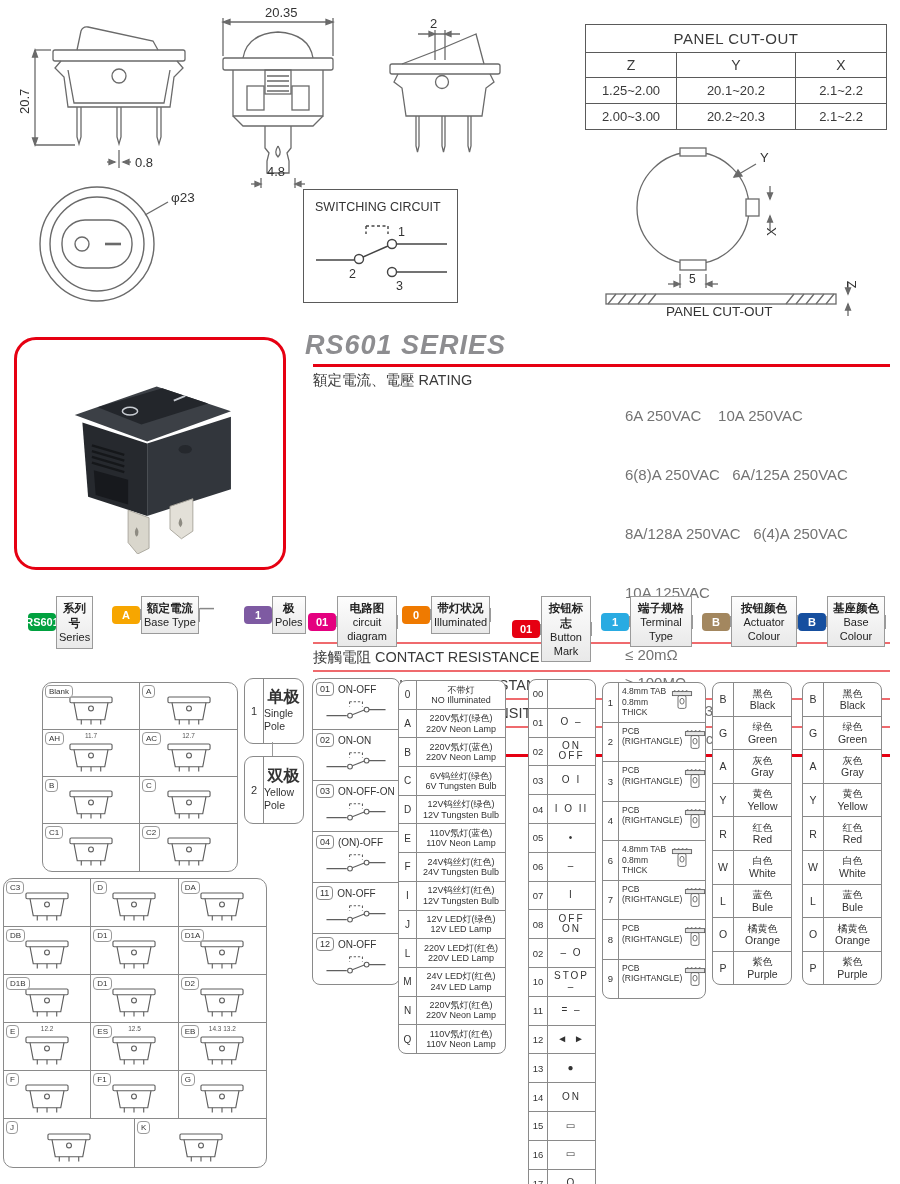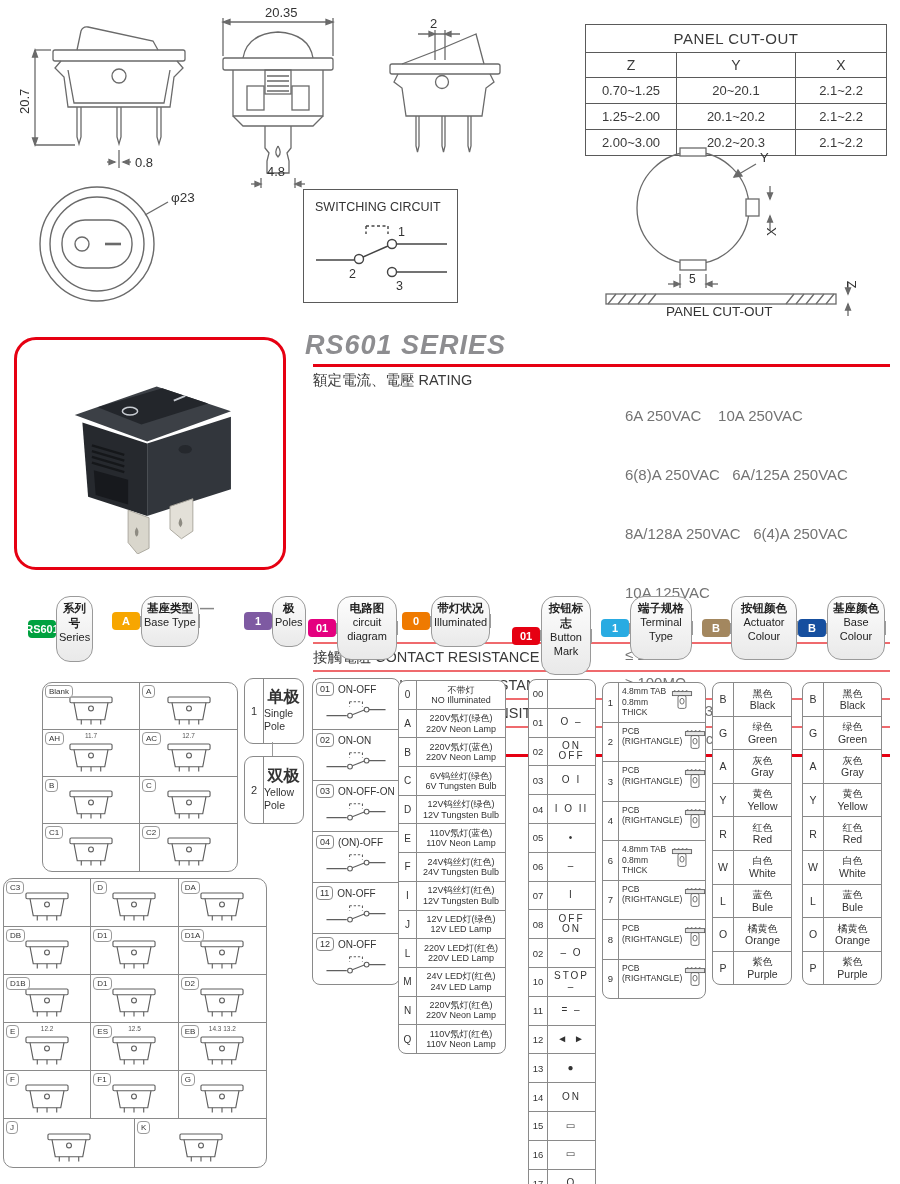--- a/index.html
+++ b/index.html
@@ -35,22 +35,22 @@
   .spec-label{width:312px;font-size:14.5px;padding-top:2px;color:#3a3a3a;}
   .spec-value{font-size:15px;color:#737373;white-space:pre;}
   .spec-line{line-height:25px;white-space:pre;}
 
   
   .ordering{position:absolute;left:0;top:592px;width:900px;height:592px;}
   .group{position:absolute;display:flex;flex-direction:row;align-items:center;top:4px;}
   .badge{height:18px;min-width:14px;padding:0 7px;border-radius:4px;color:#fff;font-weight:bold;
     font-size:11px;display:flex;align-items:center;justify-content:center;}
   .vline{width:1px;background:#9a9a9a;}
-  .lblbox{align-self:stretch;border:1px solid #9a9a9a;border-radius:14px;
-    background:linear-gradient(#fdfdfd,#e9e9e9);text-align:center;padding:4px 2px 16px 2px;}
+  .lblbox{align-self:stretch;border:1px solid #9a9a9a;border-radius:0;
+    background:linear-gradient(#fdfdfd,#e9e9e9);text-align:center;padding:4px 2px 3px 2px;}
   .lblbox .cn{font-size:11.5px;font-weight:bold;display:block;line-height:1.3;color:#222;}
   .lblbox .en{font-size:11px;display:block;line-height:1.25;color:#222;}
   .sep-dash{position:absolute;font-size:14px;font-weight:bold;color:#888;}
 
   .tblcol{position:absolute;border:1px solid #8a8a8a;border-radius:8px;overflow:hidden;background:#fff;}
   .trow{display:flex;align-items:stretch;border-bottom:1px solid #8a8a8a;}
   .tblcol .trow:last-child{border-bottom:none;}
   .code{border-right:1px solid #8a8a8a;display:flex;align-items:center;justify-content:center;
     font-size:10px;color:#333;flex:none;}
   .txt2{flex:1;display:flex;flex-direction:column;align-items:center;justify-content:center;line-height:1.15;}
@@ -253,25 +253,20 @@
           <th colspan="3" class="t-title">PANEL CUT-OUT</th>
         </tr>
       <tr>
         <th class="t-head c-z">Z</th>
         <th class="t-head c-y">Y</th>
         <th class="t-head c-x">X</th>
       </tr>
     </thead>
     <tbody>
 
-    <tr>
-        <td>0.70~1.25</td>
-        <td>20~20.1</td>
-        <td>2.1~2.2</td>
-      </tr>
         <tr>
         <td>1.25~2.00</td>
         <td>20.1~20.2</td>
         <td>2.1~2.2</td>
       </tr>
         <tr>
         <td>2.00~3.00</td>
         <td>20.2~20.3</td>
         <td>2.1~2.2</td>
       </tr>
@@ -365,21 +360,21 @@
     <div class="lblbox">
       <span class="cn">系列号</span>
       <span class="en">Series</span>
     </div>
   </div>
 
   <div class="group" style="left:112px;width:88px">
     <div class="badge" style="background: rgb(247, 166, 0);">A</div>
     <div class="vline" style="height:11px"></div>
     <div class="lblbox">
-      <span class="cn">基座类型</span>
+      <span class="cn">額定電流</span>
       <span class="en">Base Type</span>
     </div>
     <div class="vline" style="height:14px"></div>
   </div>
 
   <span class="sep-dash" style="left:200px;top:8px">—</span>
 
   <div class="group" style="left:244px;width:58px">
     <div class="badge" style="background: rgb(126, 90, 162);">1</div>
     <div class="vline" style="height:11px"></div>

